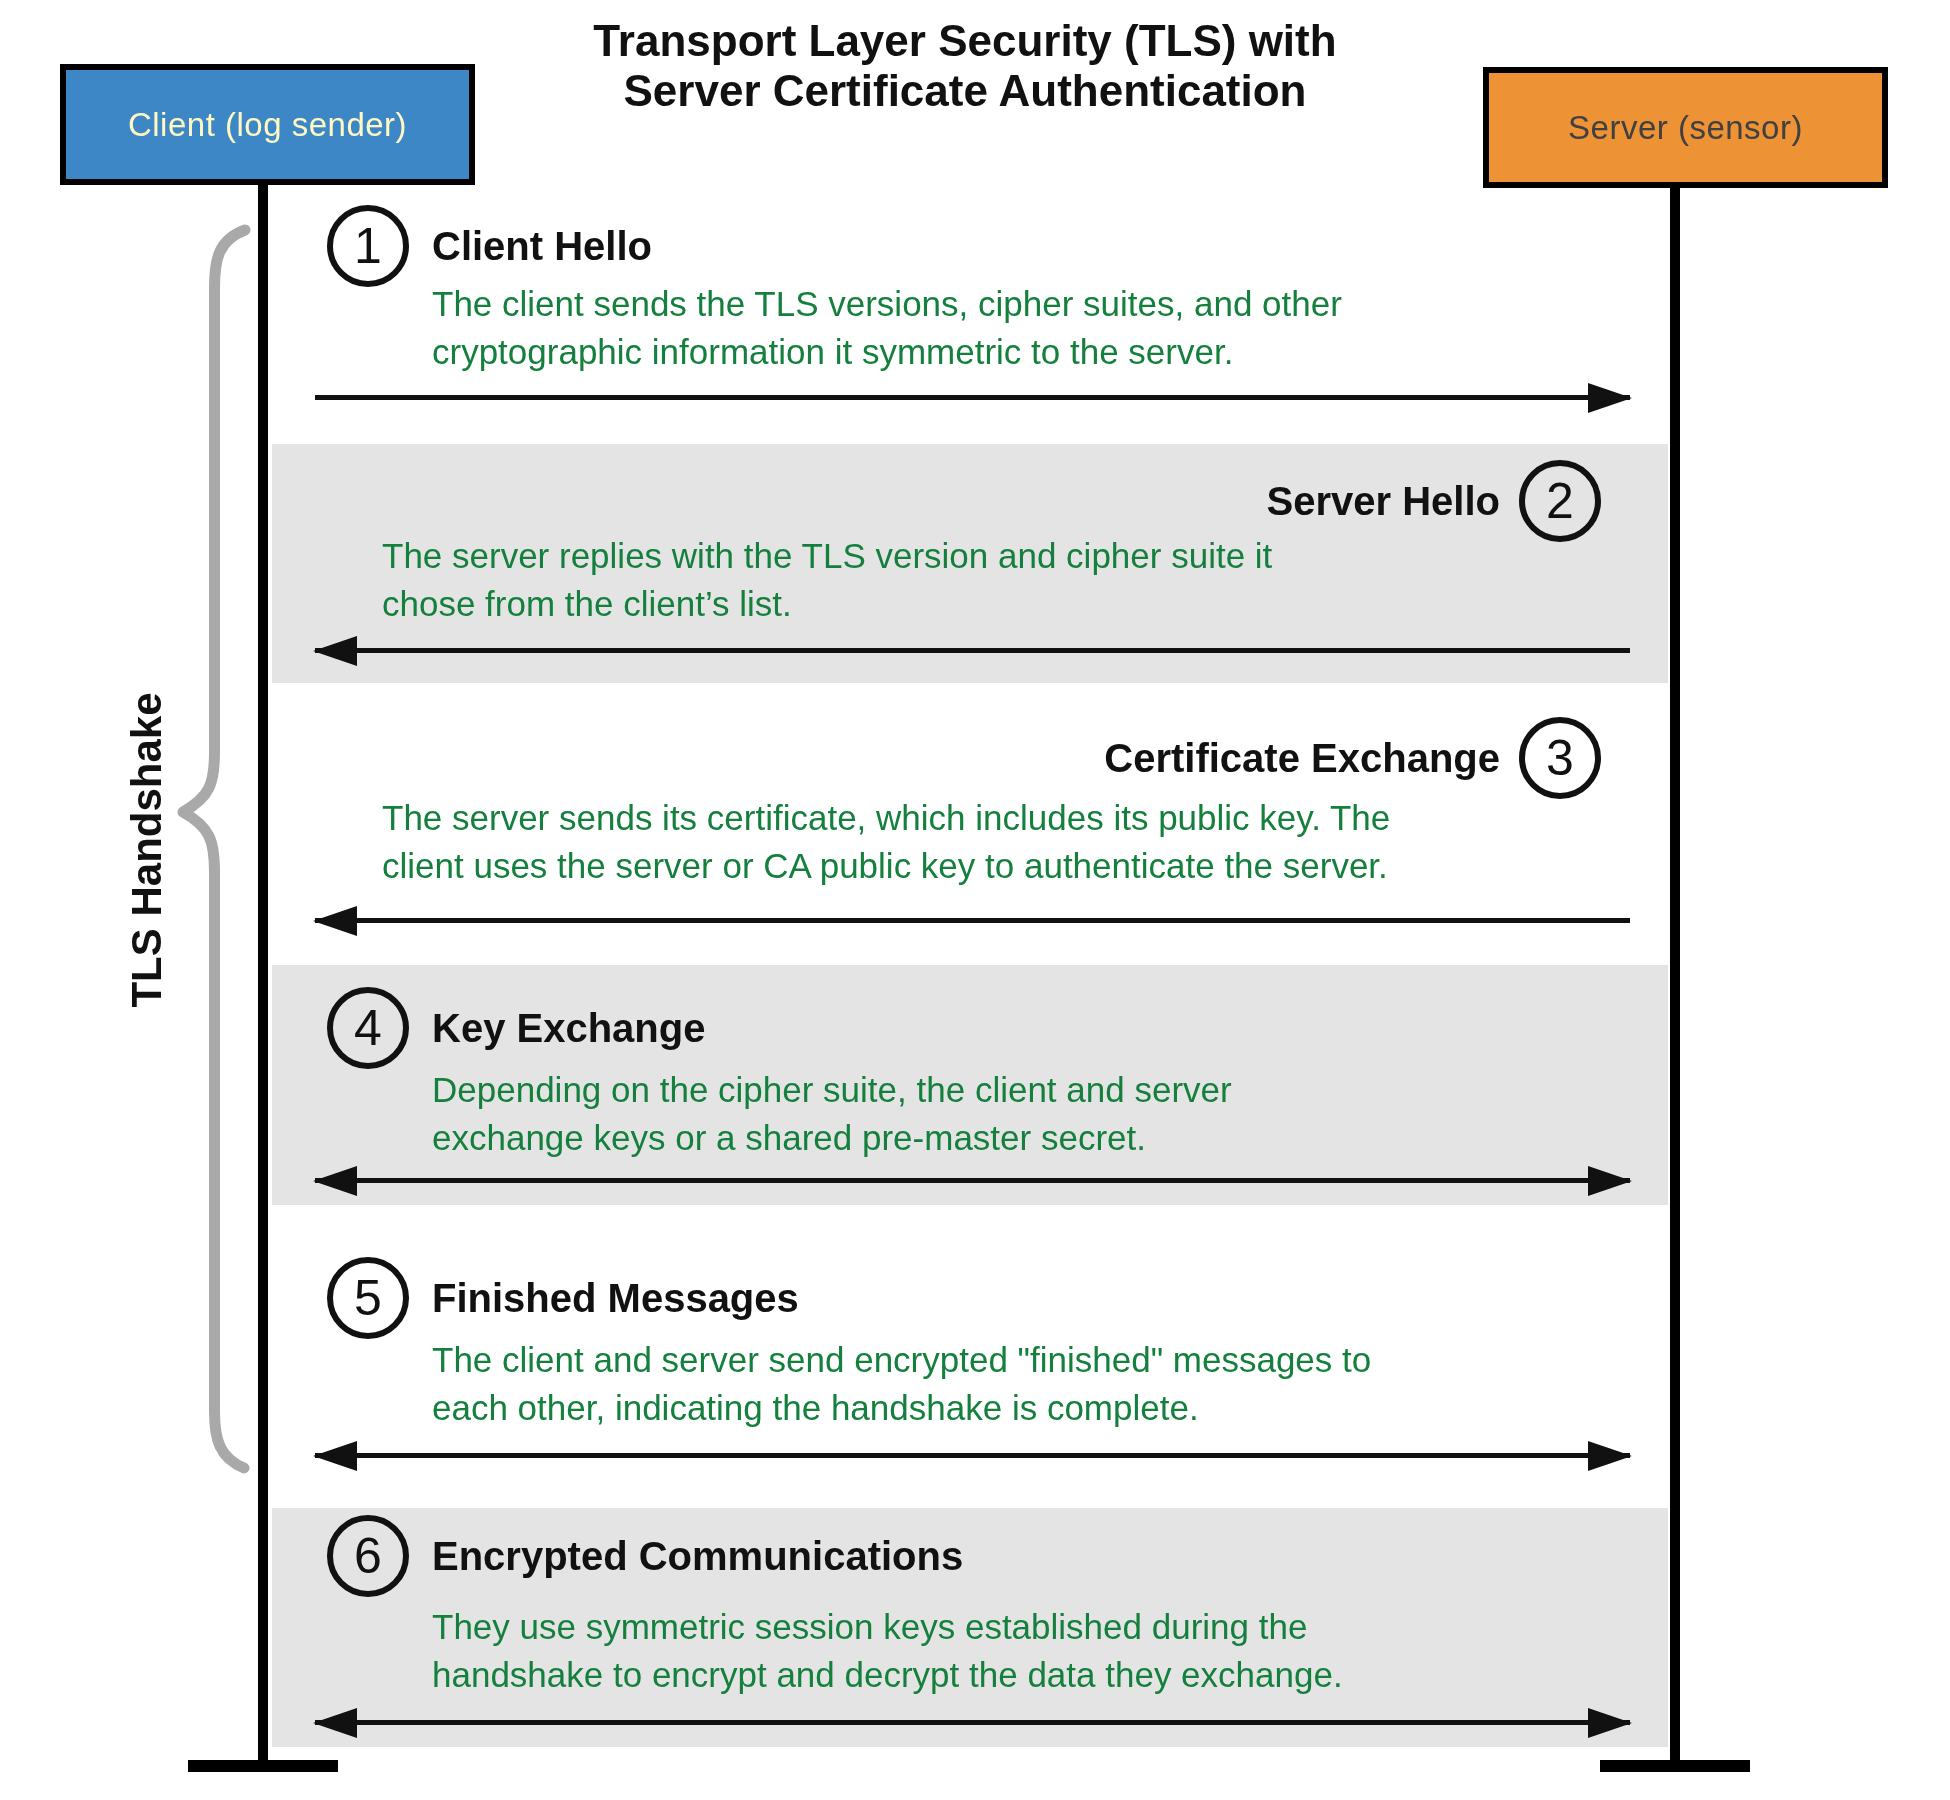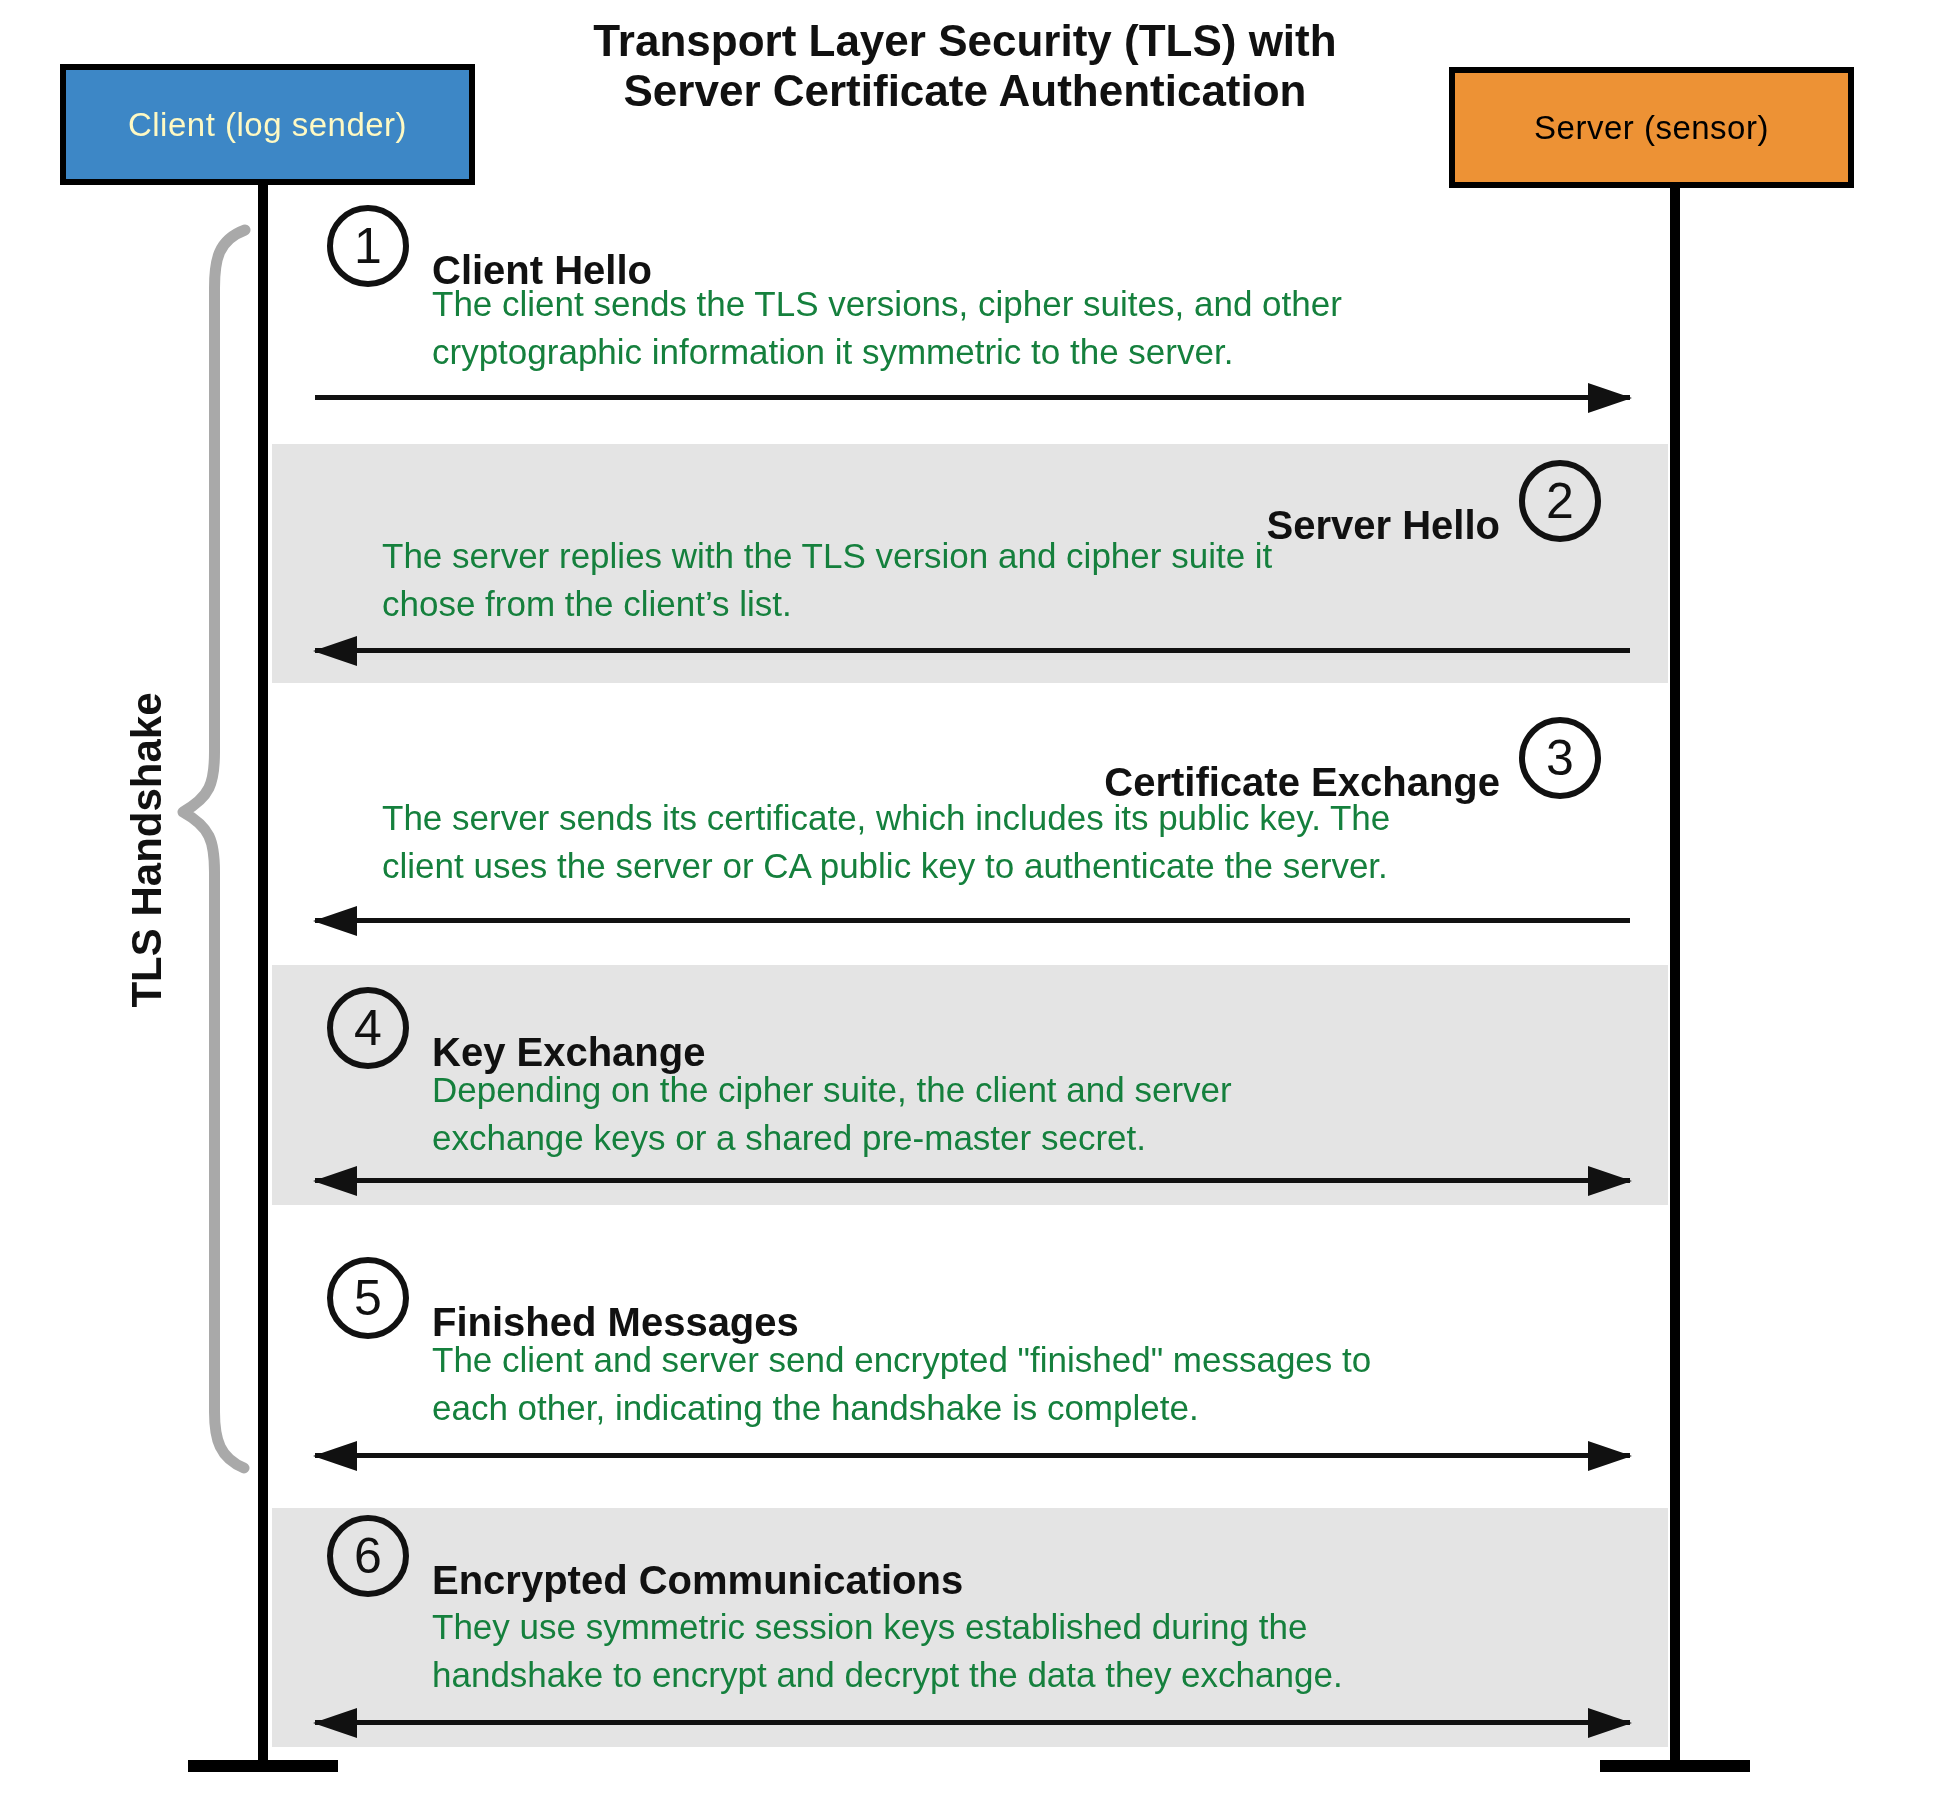--- a/index.html
+++ b/index.html
@@ -17,37 +17,37 @@
   .diagram-title{
     position:absolute;left:300px;top:16px;width:1330px;
     text-align:center;font-size:44px;font-weight:bold;line-height:50px;color:var(--ink);
   }
   .actor{
     position:absolute;height:109px;border:6px solid #000;
     display:flex;align-items:center;justify-content:center;
     font-size:33px;letter-spacing:0.5px;
   }
   .actor.client{left:60px;top:64px;width:403px;background:var(--client-color);color:#fef9c3;}
-  .actor.server{left:1449px;top:67px;width:393px;background:var(--server-color);color:#000000;}
+  .actor.server{left:1483px;top:67px;width:393px;background:var(--server-color);color:#404040;}
   .lifeline{position:absolute;width:10px;background:#000;}
   .lifeline.client{left:258px;top:183px;height:1589px;}
   .lifeline.server{left:1670px;top:186px;height:1586px;}
   .terminator{position:absolute;height:12px;background:#000;}
   .terminator.client{left:188px;top:1760px;width:150px;}
   .terminator.server{left:1600px;top:1760px;width:150px;}
   .band{position:absolute;left:272px;width:1396px;background:var(--band-color);}
   .band.b2{top:444px;height:239px;}
   .band.b4{top:965px;height:240px;}
   .band.b6{top:1508px;height:239px;}
   .step-circle{
     position:absolute;width:82px;height:82px;border:6px solid var(--ink);border-radius:50%;
     box-sizing:border-box;display:flex;align-items:center;justify-content:center;
     font-size:50px;line-height:1;background:transparent;
   }
-  .step-title{position:absolute;font-size:40px;font-weight:bold;line-height:48px;white-space:nowrap;margin-top:24px;}
+  .step-title{position:absolute;font-size:40px;font-weight:bold;line-height:48px;white-space:nowrap;}
   .step-title.right{text-align:right;}
   .step-desc{position:absolute;font-size:35px;line-height:48px;white-space:nowrap;color:#15803d;}
   .arrow{position:absolute;left:315px;width:1315px;height:5px;background:var(--ink);}
   .head{position:absolute;width:0;height:0;top:50%;transform:translateY(-50%);}
   .head-right{right:-2px;border-left:44px solid var(--ink);border-top:15px solid transparent;border-bottom:15px solid transparent;}
   .head-left{left:-2px;border-right:44px solid var(--ink);border-top:15px solid transparent;border-bottom:15px solid transparent;}
   .brace-svg{position:absolute;left:80px;top:180px;width:200px;height:1320px;}
   .side-label{
     position:absolute;left:-103px;top:825px;width:500px;height:50px;
     transform:rotate(-90deg);text-align:center;

